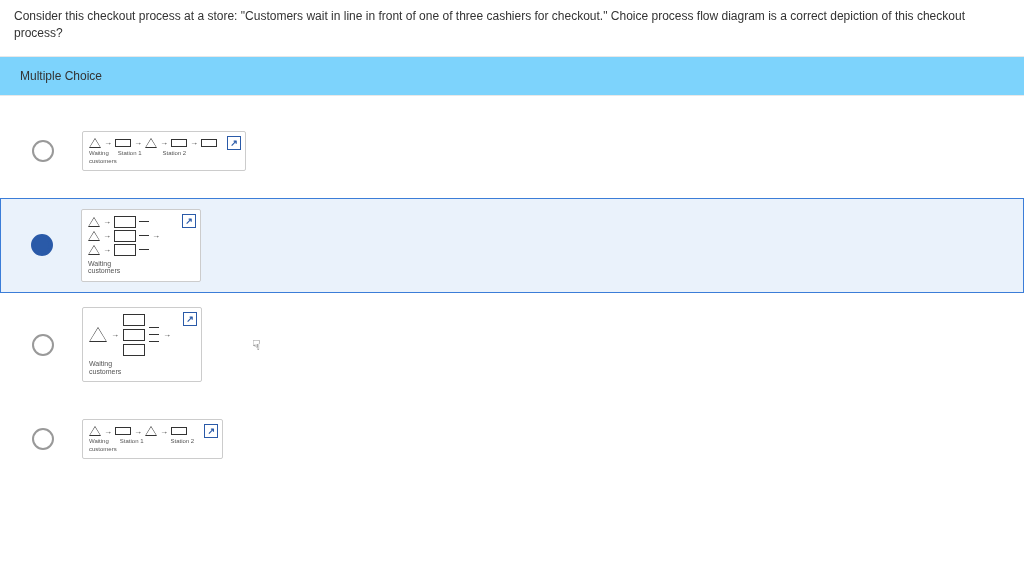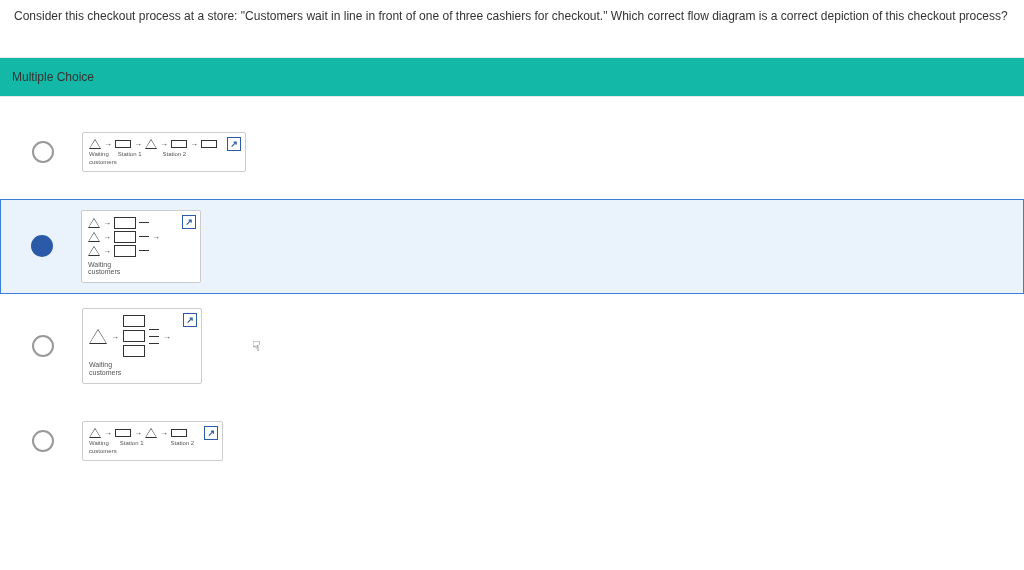--- a/index.html
+++ b/index.html
@@ -9,25 +9,25 @@
       font-size: 13px;
       color: #333;
     }
     .question-text {
       padding: 8px 14px;
       font-size: 12px;
       color: #333;
       line-height: 1.4;
     }
     .mc-header {
-      background: #14b8a6;
-      padding: 12px 12px;
+      background: #7dd3fc;
+      padding: 12px 20px;
       font-size: 12px;
       color: #333;
-      margin-top: 24px;
+      margin-top: 6px;
       border-top: 1px solid #e8e8e8;
       border-bottom: 1px solid #e8e8e8;
     }
     .options-container {
       padding: 10px 0;
     }
     .option-row {
       display: flex;
       align-items: center;
       padding: 10px 30px;
@@ -186,21 +186,21 @@
       left: 250px;
       top: 50%;
       transform: translateY(-50%);
       font-size: 14px;
     }
     .option-row.with-cursor { position: relative; }
   </style>
 </head>
 <body>
 
-<div class="question-text">Consider this checkout process at a store: "Customers wait in line in front of one of three cashiers for checkout." Which correct flow diagram is a correct depiction of this checkout process?</div>
+<div class="question-text">Consider this checkout process at a store: "Customers wait in line in front of one of three cashiers for checkout." Choice process flow diagram is a correct depiction of this checkout process?</div>
 
 <div class="mc-header">Multiple Choice</div>
 
 <div class="options-container">
 
   <div class="option-row">
     <div class="radio"></div>
     <div class="diagram-card">
       <div class="expand-btn"></div>
       <div class="diagram-content">

